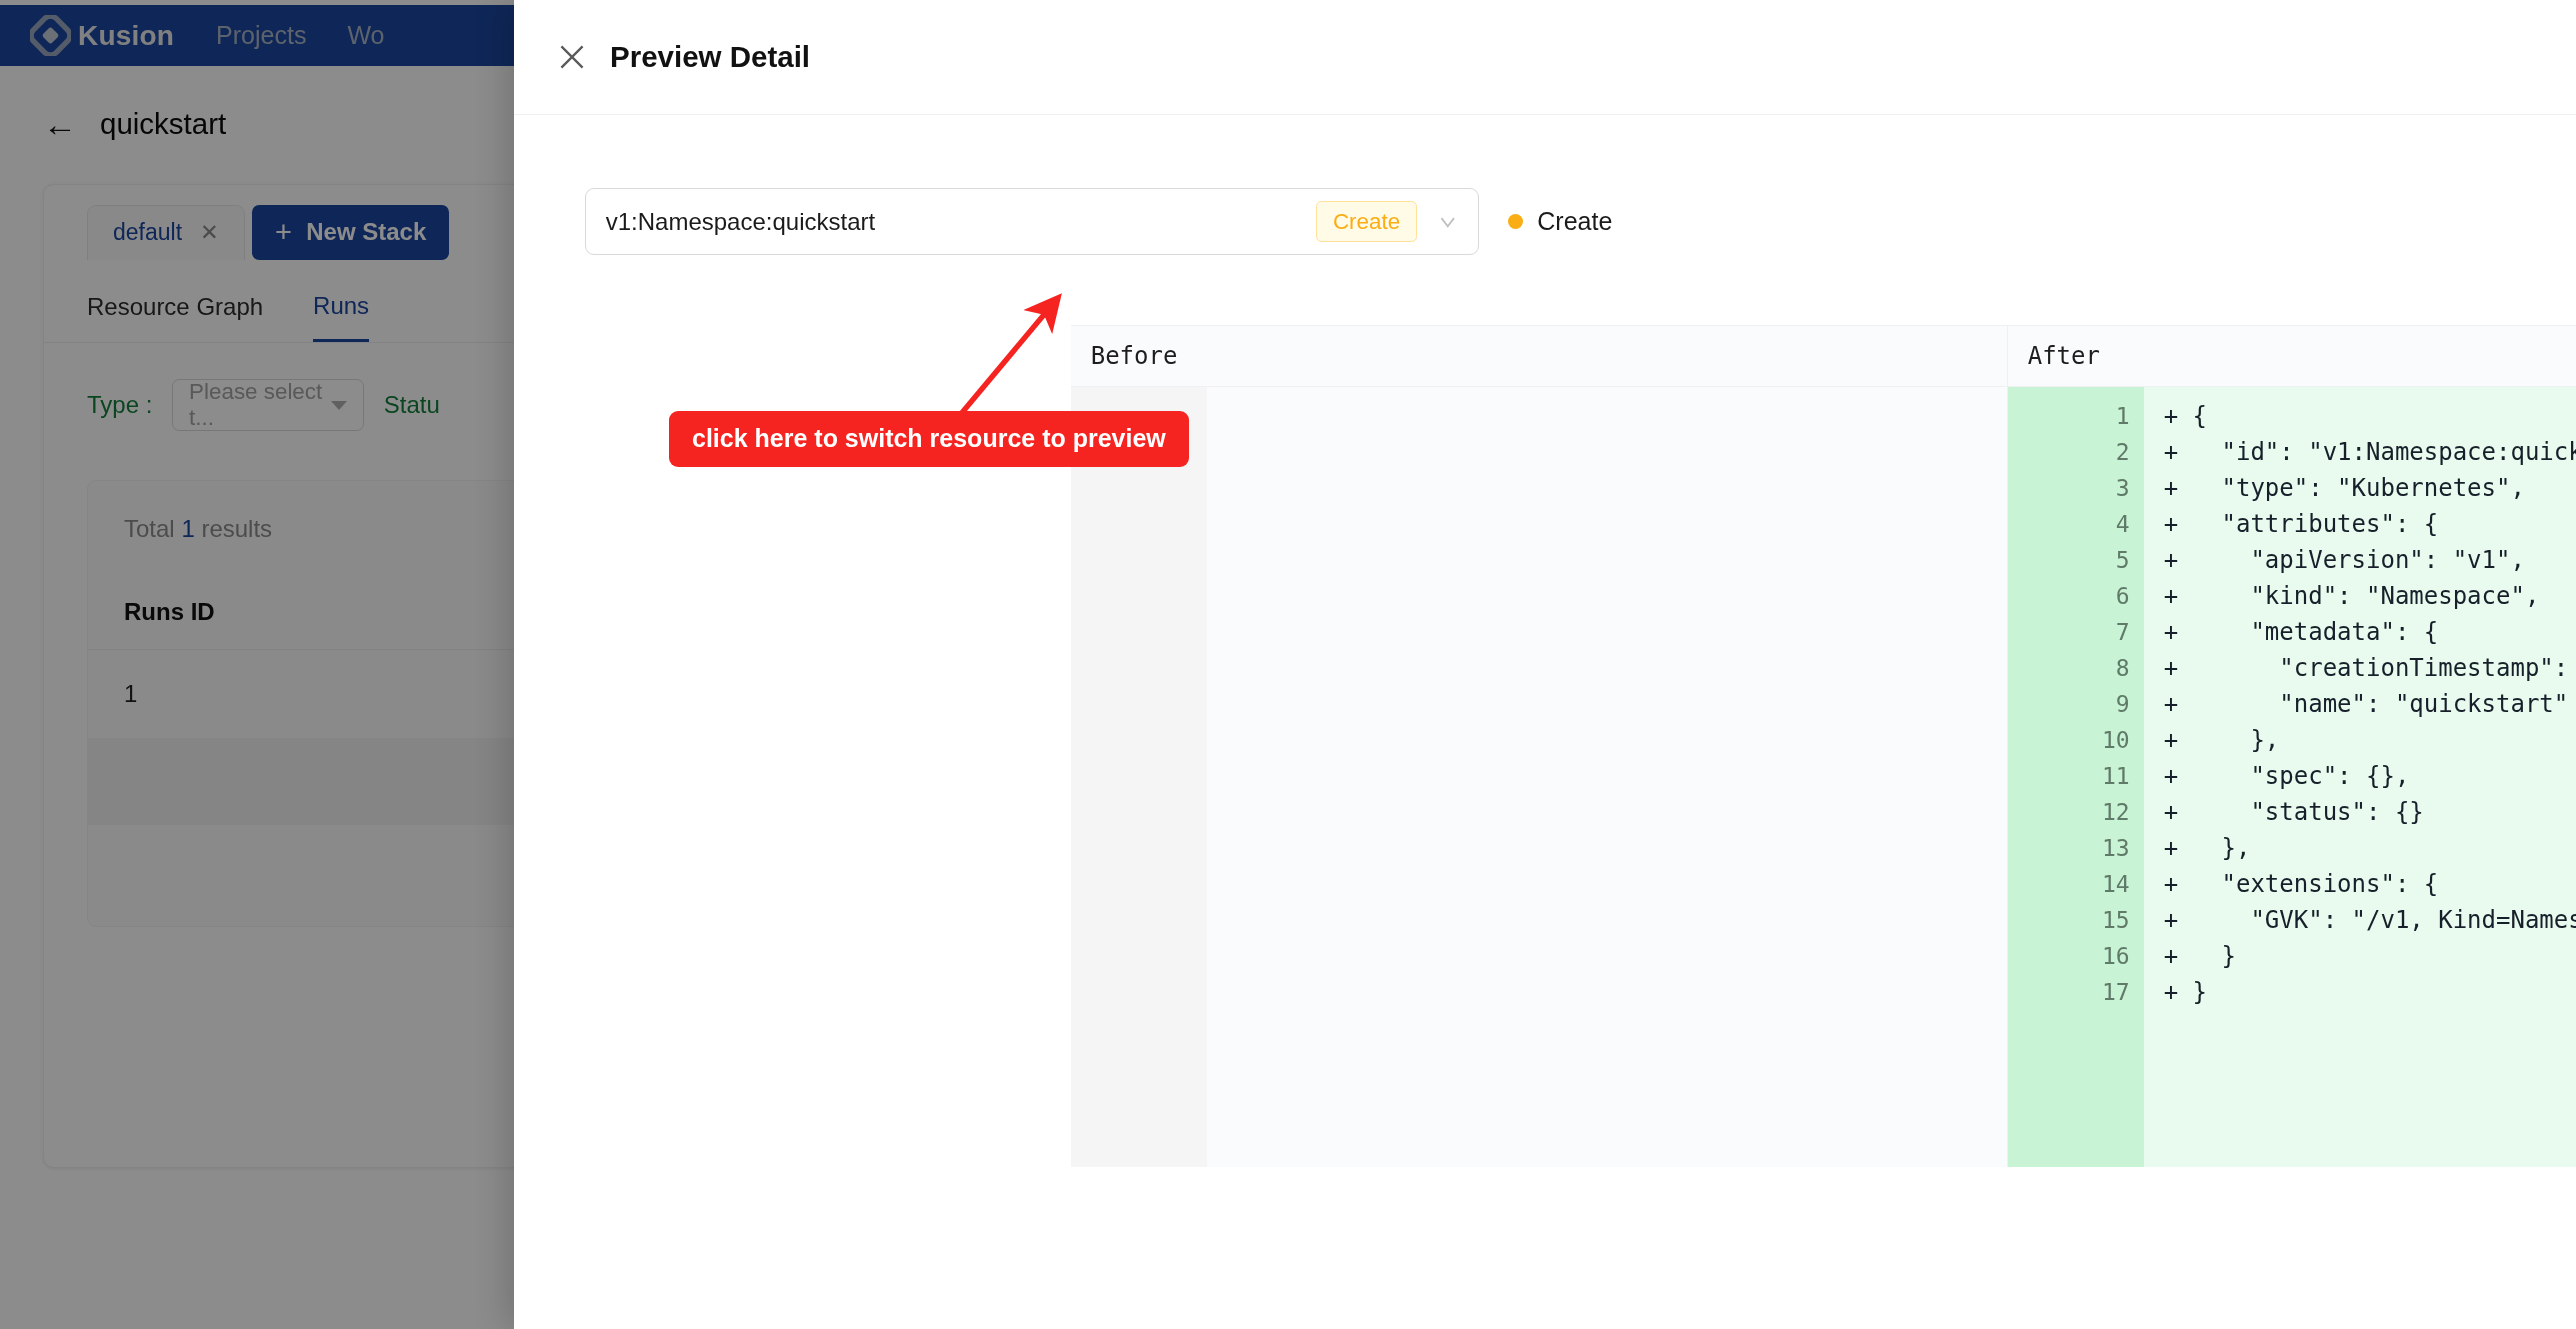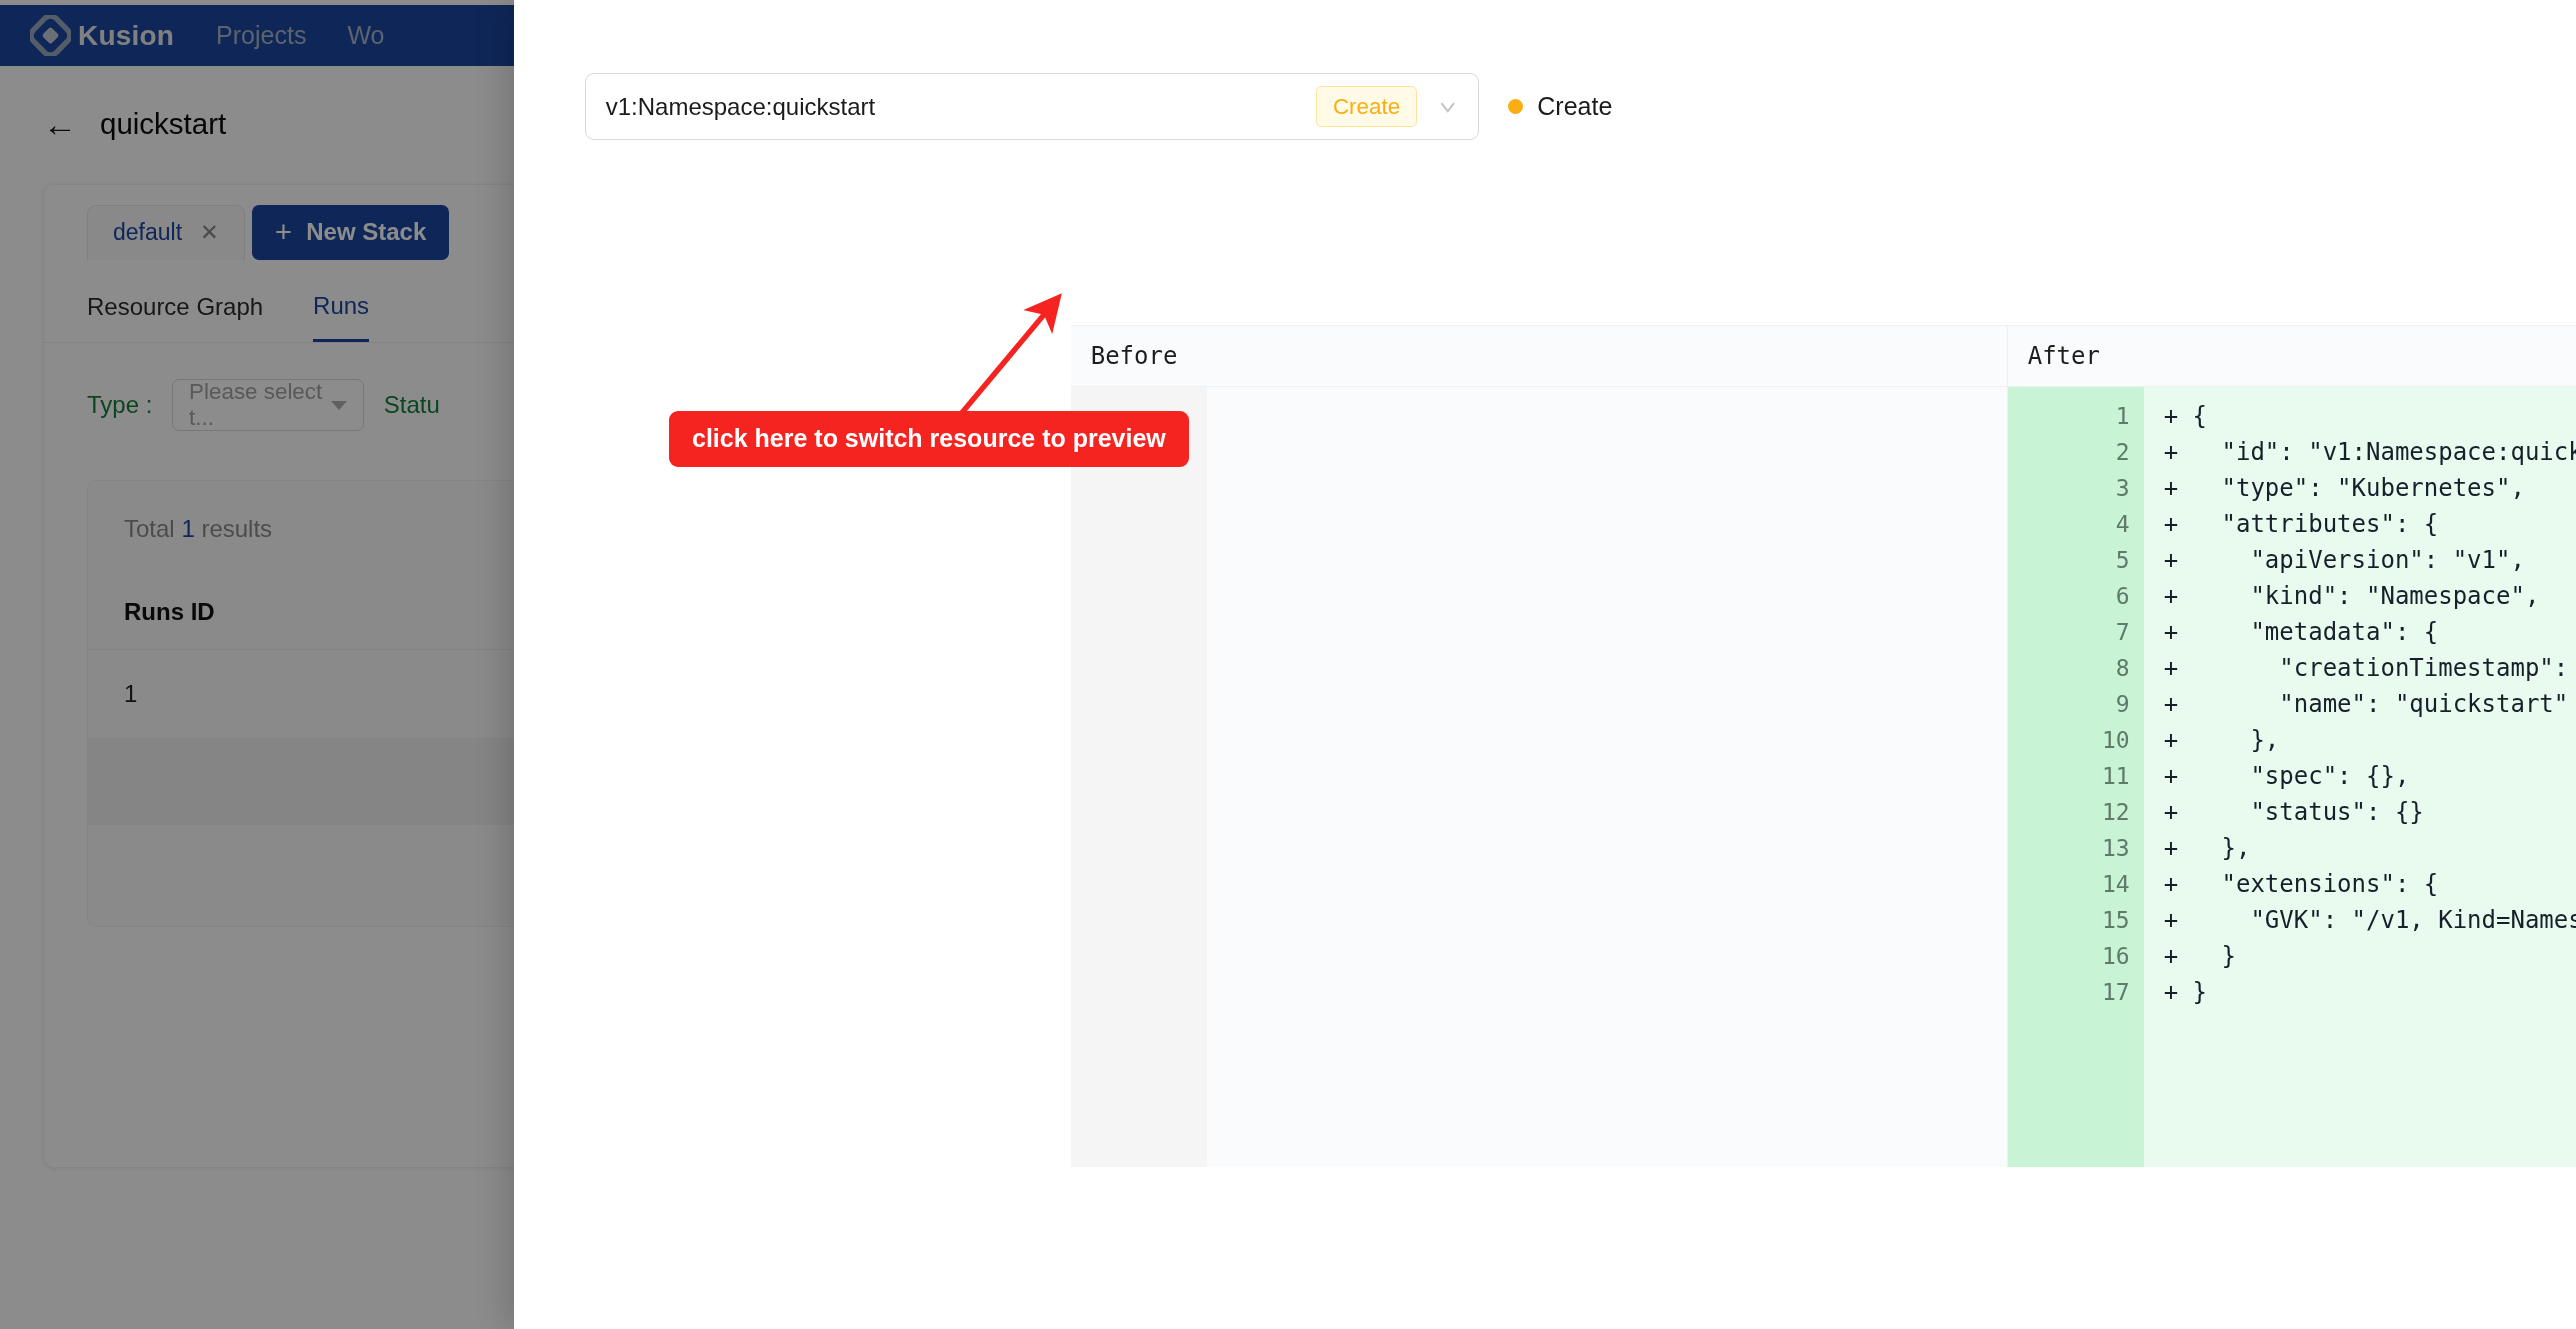--- a/index.html
+++ b/index.html
@@ -213,20 +213,28 @@
           <div class="table-foot"></div>
         </div>
       </div>
     </div>
 
     <div class="dim-overlay"></div>
   </div>
 
   <div class="drawer">
 
+    <div class="drawer-header">
+      <span class="close-icon">
+        <svg viewBox="0 0 34 34" width="30" height="30">
+          <path d="M5 5 L29 29 M29 5 L5 29" stroke="#5a5a5a" stroke-width="2.6" fill="none"></path>
+        </svg>
+      </span>
+      <span class="drawer-title">Preview Detail</span>
+    </div>
 
     <div class="drawer-body">
 
       <div class="select-row">
         <div class="resource-select">
           <span class="val">v1:Namespace:quickstart</span>
           <span class="badge-create">Create</span>
           <span class="sel-caret">
             <svg viewBox="0 0 24 24" width="21.5" height="21.5">
               <path d="M5 8 L12 17 L19 8" stroke="#bfbfbf" stroke-width="2" fill="none"></path>

